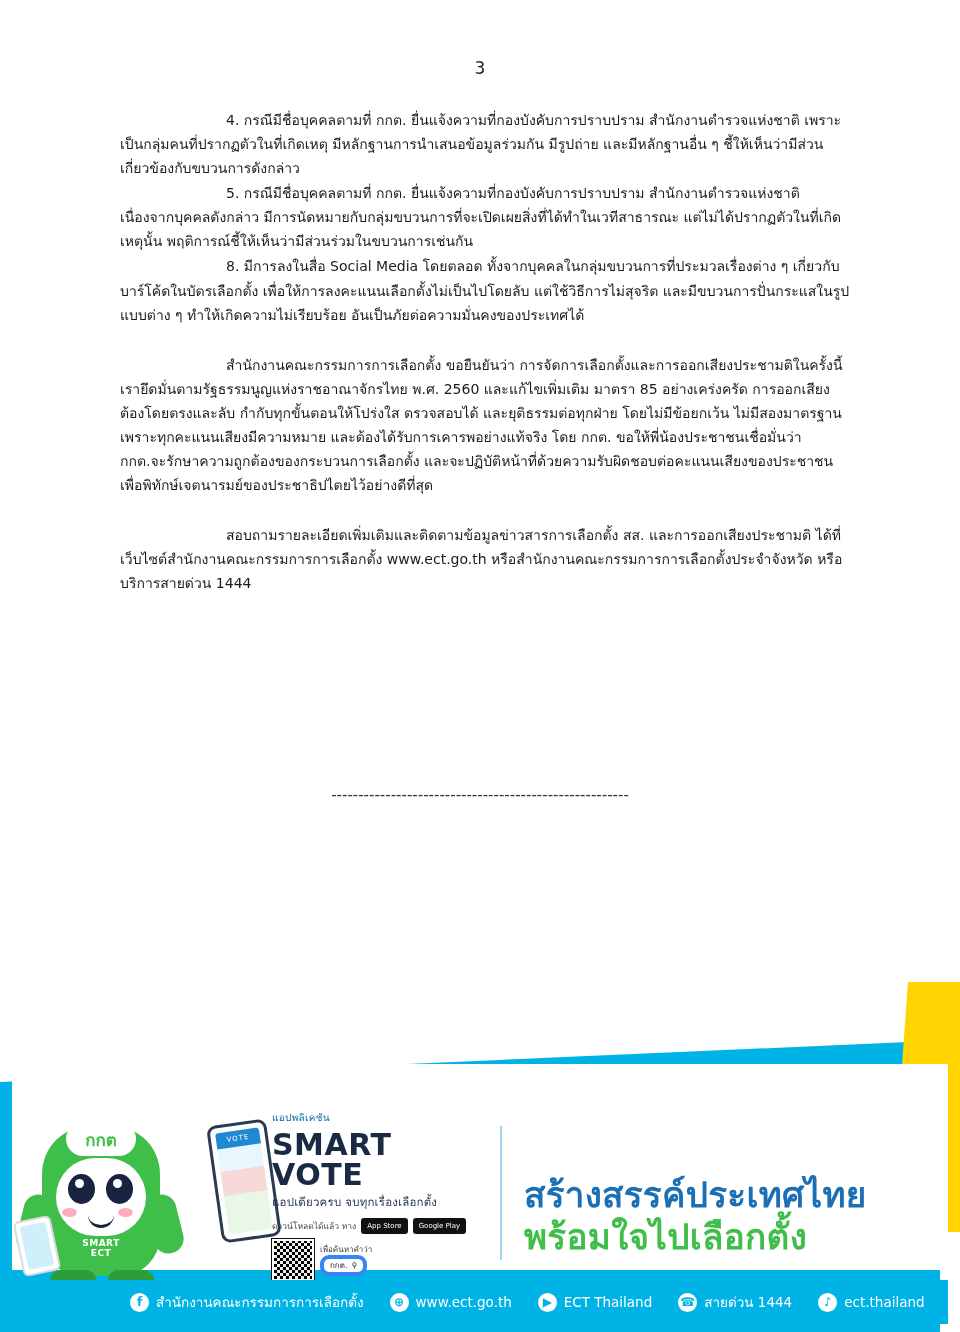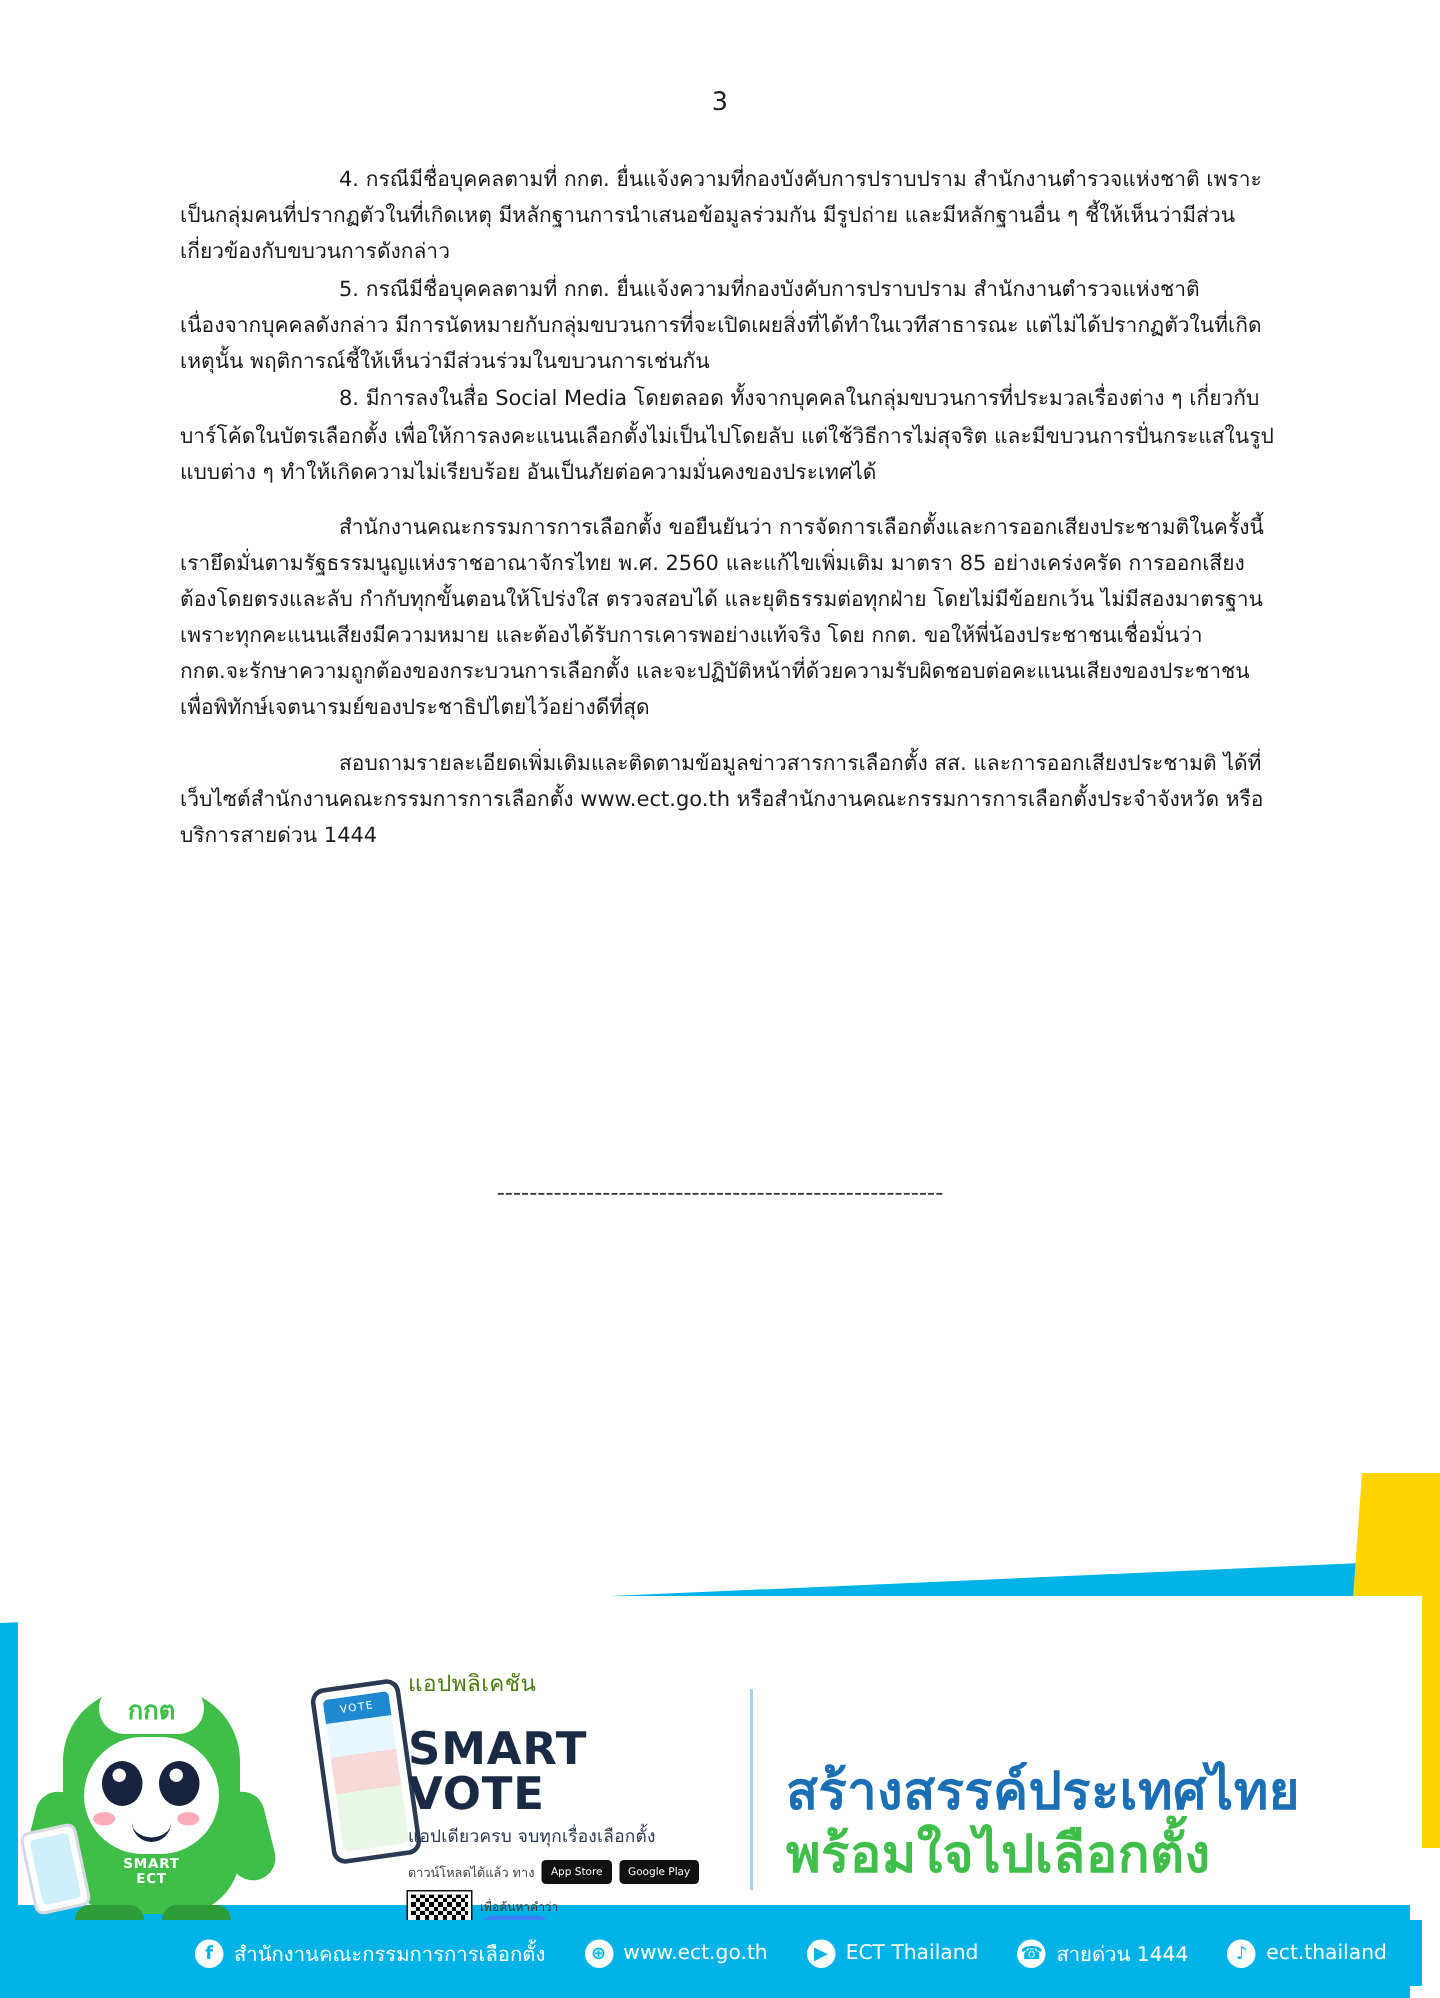--- a/index.html
+++ b/index.html
@@ -44,21 +44,21 @@
   }
 
   .para {
     margin: 0 0 1px 0;
     text-indent: 0;
   }
   .para.indent {
     text-indent: 106px;
   }
   .para.gap {
-    margin-top: 13px;
+    margin-top: 26px;
   }
 
   .divider-line {
     position: absolute;
     top: 786px;
     left: 0;
     width: 100%;
     text-align: center;
     font-size: 15px;
     letter-spacing: 0px;
@@ -330,24 +330,24 @@
     line-height: 16px;
     letter-spacing: 1px;
   }
   .sv-text {
     position: absolute;
     left: 72px;
     top: 0;
     width: 218px;
   }
   .sv-kicker {
-    font-size: 15px;
-    color: #4d7c0f;
+    font-size: 10px;
+    color: #0369a1;
     letter-spacing: .3px;
-    margin-bottom: 18px;
+    margin-bottom: 5px;
   }
   .sv-title {
     font-size: 30px;
     font-weight: bold;
     color: #1b2a44;
     letter-spacing: .5px;
     line-height: 1;
   }
   .sv-sub {
     font-size: 11.5px;

